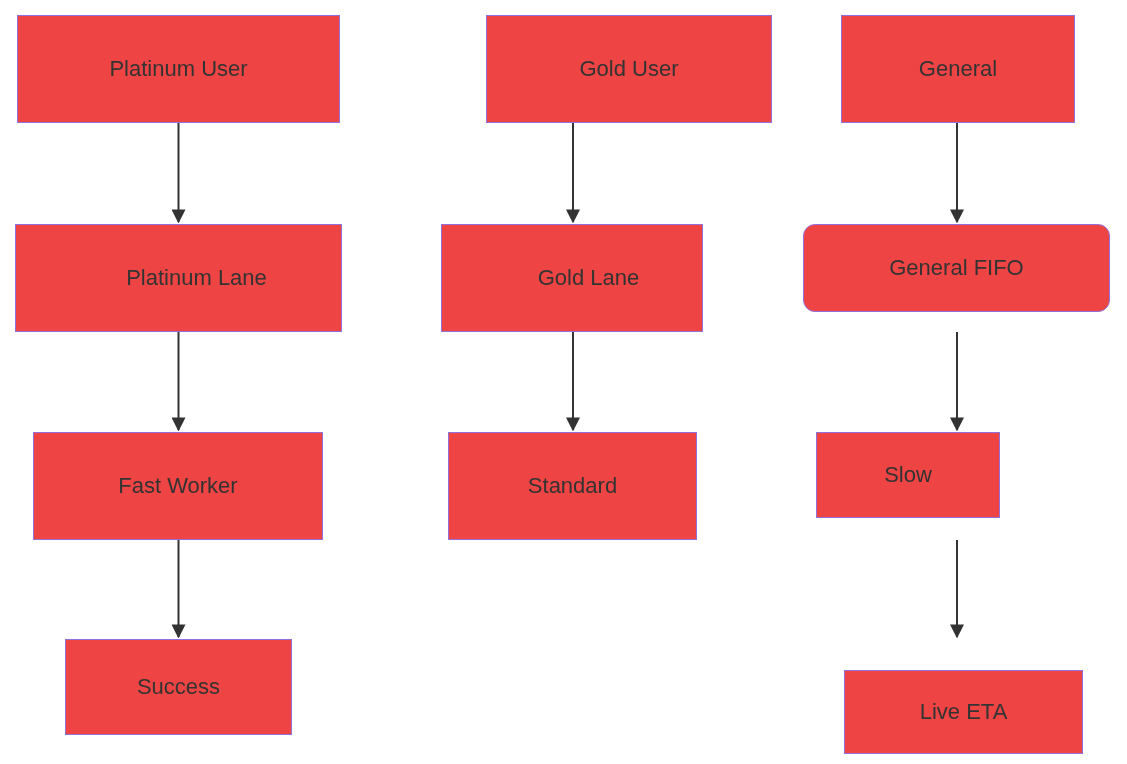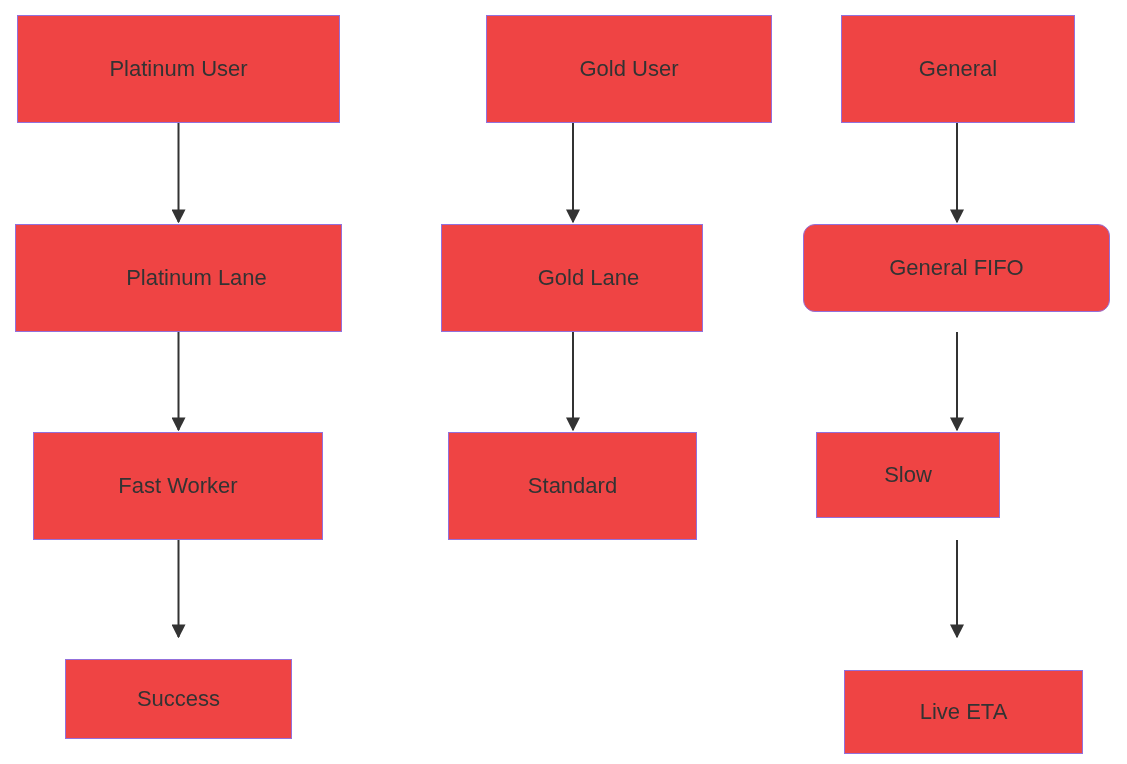--- a/index.html
+++ b/index.html
@@ -52,21 +52,21 @@
     <line x1="573" y1="123" x2="573" y2="222" stroke="#333333" stroke-width="2" marker-end="url(#arrowhead)"></line>
     <line x1="573" y1="332" x2="573" y2="430" stroke="#333333" stroke-width="2" marker-end="url(#arrowhead)"></line>
     <line x1="957" y1="123" x2="957" y2="222" stroke="#333333" stroke-width="2" marker-end="url(#arrowhead)"></line>
     <line x1="957" y1="332" x2="957" y2="430" stroke="#333333" stroke-width="2" marker-end="url(#arrowhead)"></line>
     <line x1="957" y1="540" x2="957" y2="637" stroke="#333333" stroke-width="2" marker-end="url(#arrowhead)"></line>
   </svg>
 
   <div class="node" style="left:17px;  top:15px;  width:323px; height:108px;">Platinum User</div>
   <div class="node" style="left:15px;  top:224px; width:327px; height:108px;padding-left:36px;">Platinum Lane</div>
   <div class="node" style="left:33px;  top:432px; width:290px; height:108px;text-align:right;">Fast Worker</div>
-  <div class="node" style="left:65px;  top:639px; width:227px; height:80px;margin-top:20px;">Success</div>
+  <div class="node" style="left:65px;  top:639px; width:227px; height:96px;">Success</div>
 
   <div class="node" style="left:443px; top:15px;  width:286px; height:108px;margin-left:43px;">Gold User</div>
   <div class="node" style="left:441px; top:224px; width:262px; height:108px;padding-left:33px;">Gold Lane</div>
   <div class="node" style="left:448px; top:432px; width:249px; height:108px;">Standard</div>
 
   <div class="node" style="left:841px; top:15px;  width:234px; height:108px;">General</div>
   <div class="node" style="left:803px; top:224px; width:307px; height:88px;border-radius:12px;">General FIFO</div>
   <div class="node" style="left:816px; top:432px; width:184px; height:86px;">Slow</div>
   <div class="node" style="left:844px; top:639px; width:239px; height:84px;margin-top:31px;">Live ETA</div>
 

